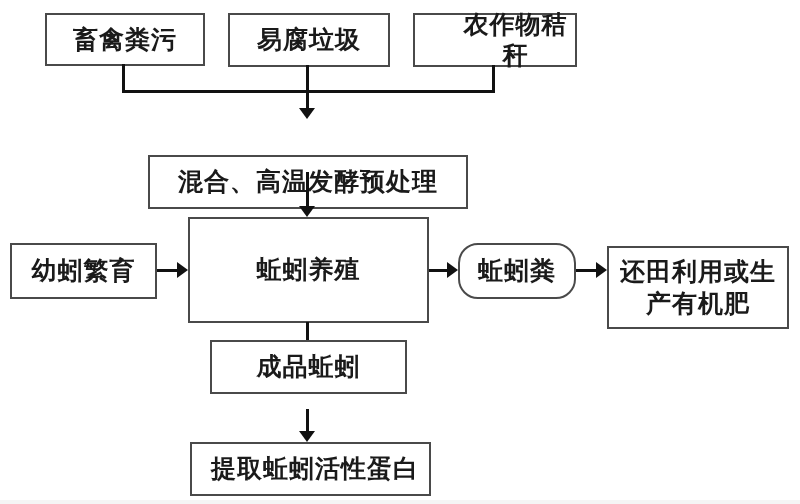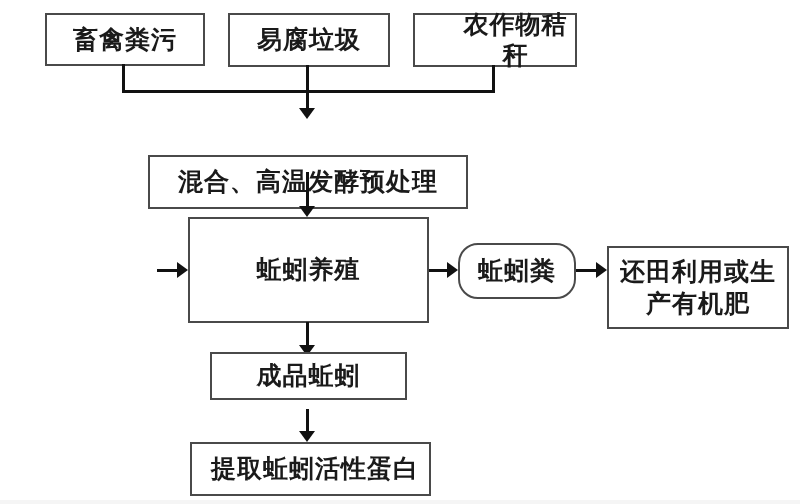--- a/index.html
+++ b/index.html
@@ -60,20 +60,23 @@
   <div class="line" style="left:306px;top:65px;width:3px;height:45px;"></div>
   <div class="arr down" style="left:299px;top:108px;"></div>
 
   <div class="node" style="left:148px;top:119px;width:320px;height:54px;margin-top:36px;">
     <span>混合、高温发酵预处理</span>
   </div>
 
   <div class="line" style="left:306px;top:172px;width:3px;height:35px;"></div>
   <div class="arr down" style="left:299px;top:206px;"></div>
 
+  <div class="node" style="left:10px;top:243px;width:147px;height:56px;">
+    <span>幼蚓繁育</span>
+  </div>
 
   <div class="line" style="left:157px;top:269px;width:21px;height:3px;"></div>
   <div class="arr right" style="left:177px;top:262px;"></div>
 
   <div class="node" style="left:188px;top:217px;width:241px;height:106px;">
     <span>蚯蚓养殖</span>
   </div>
 
   <div class="line" style="left:429px;top:269px;width:19px;height:3px;"></div>
   <div class="arr right" style="left:447px;top:262px;"></div>
@@ -85,21 +88,21 @@
   <div class="line" style="left:576px;top:269px;width:21px;height:3px;"></div>
   <div class="arr right" style="left:596px;top:262px;"></div>
 
   <div class="node" style="left:607px;top:246px;width:182px;height:83px;">
     <span>还田利用或生产有机肥</span>
   </div>
 
   <div class="line" style="left:306px;top:322px;width:3px;height:25px;"></div>
   <div class="arr down" style="left:299px;top:345px;"></div>
 
-  <div class="node" style="left:210px;top:352px;width:197px;height:48px;">
+  <div class="node" style="left:210px;top:340px;width:197px;height:54px;">
     <span>成品蚯蚓</span>
   </div>
 
   <div class="line" style="left:306px;top:409px;width:3px;height:24px;"></div>
   <div class="arr down" style="left:299px;top:431px;"></div>
 
   <div class="node" style="left:190px;top:442px;width:241px;height:54px;padding-left:15px;">
     <span>提取蚯蚓活性蛋白</span>
   </div>
 

